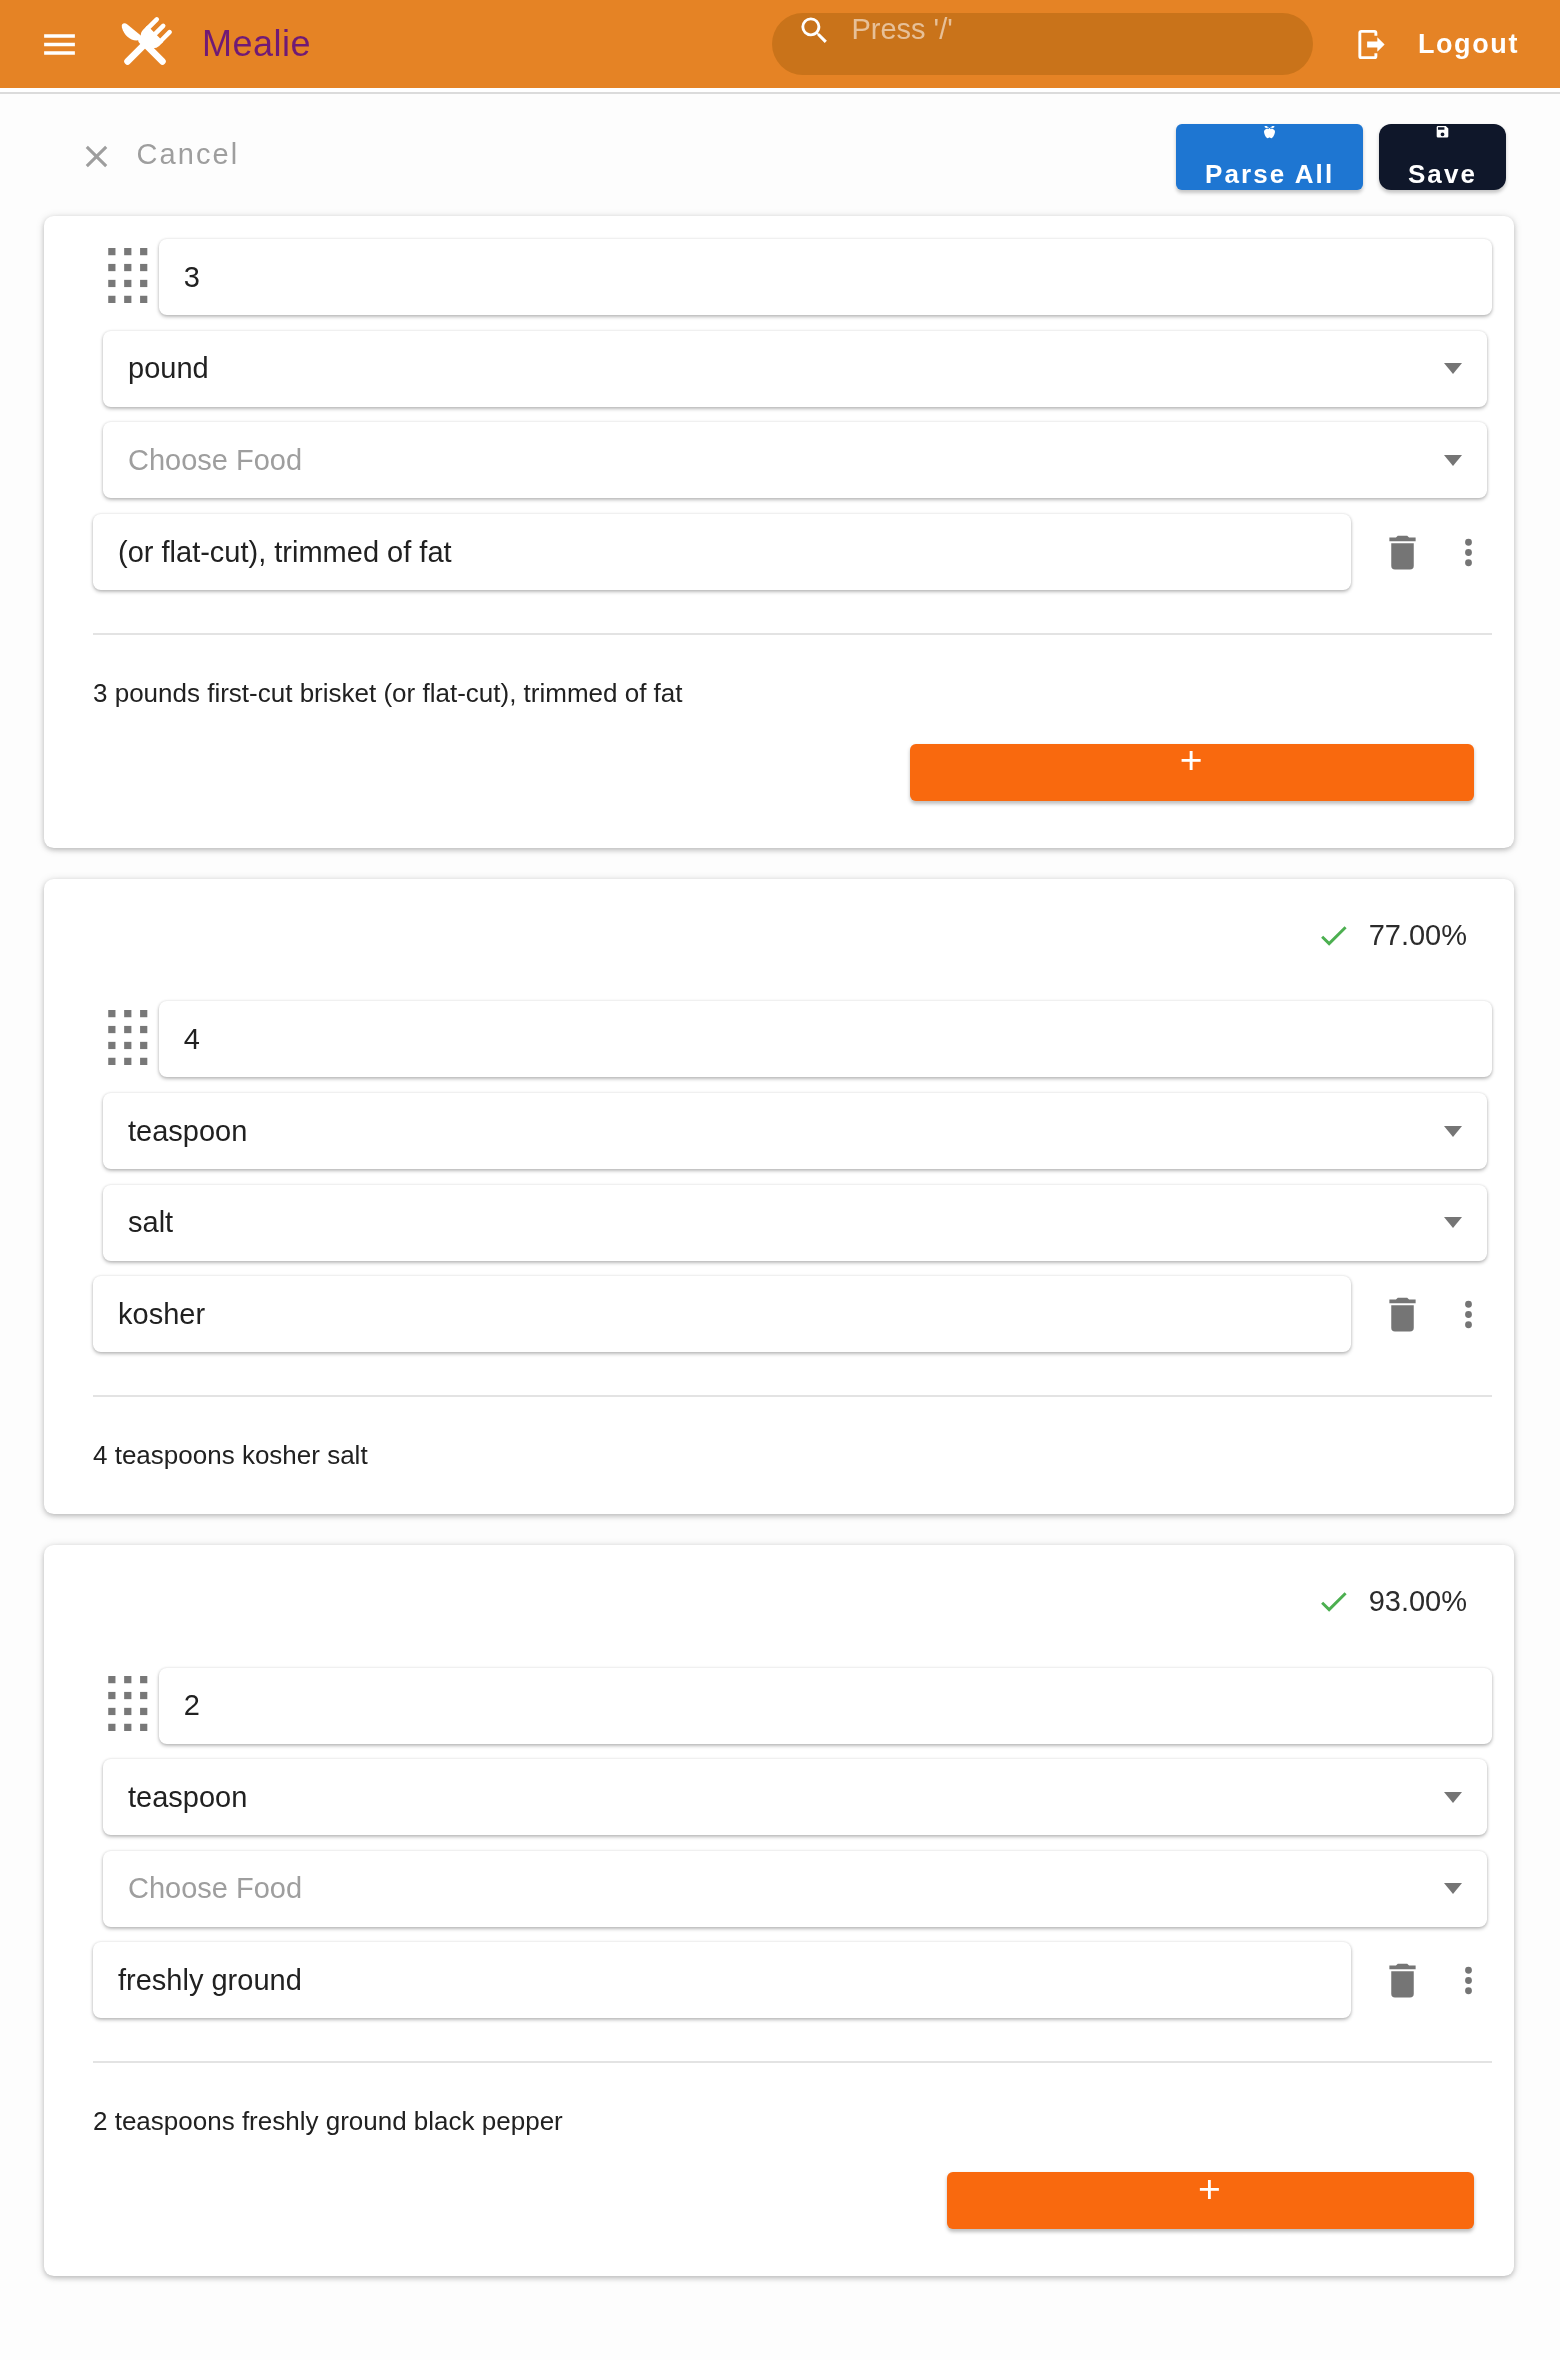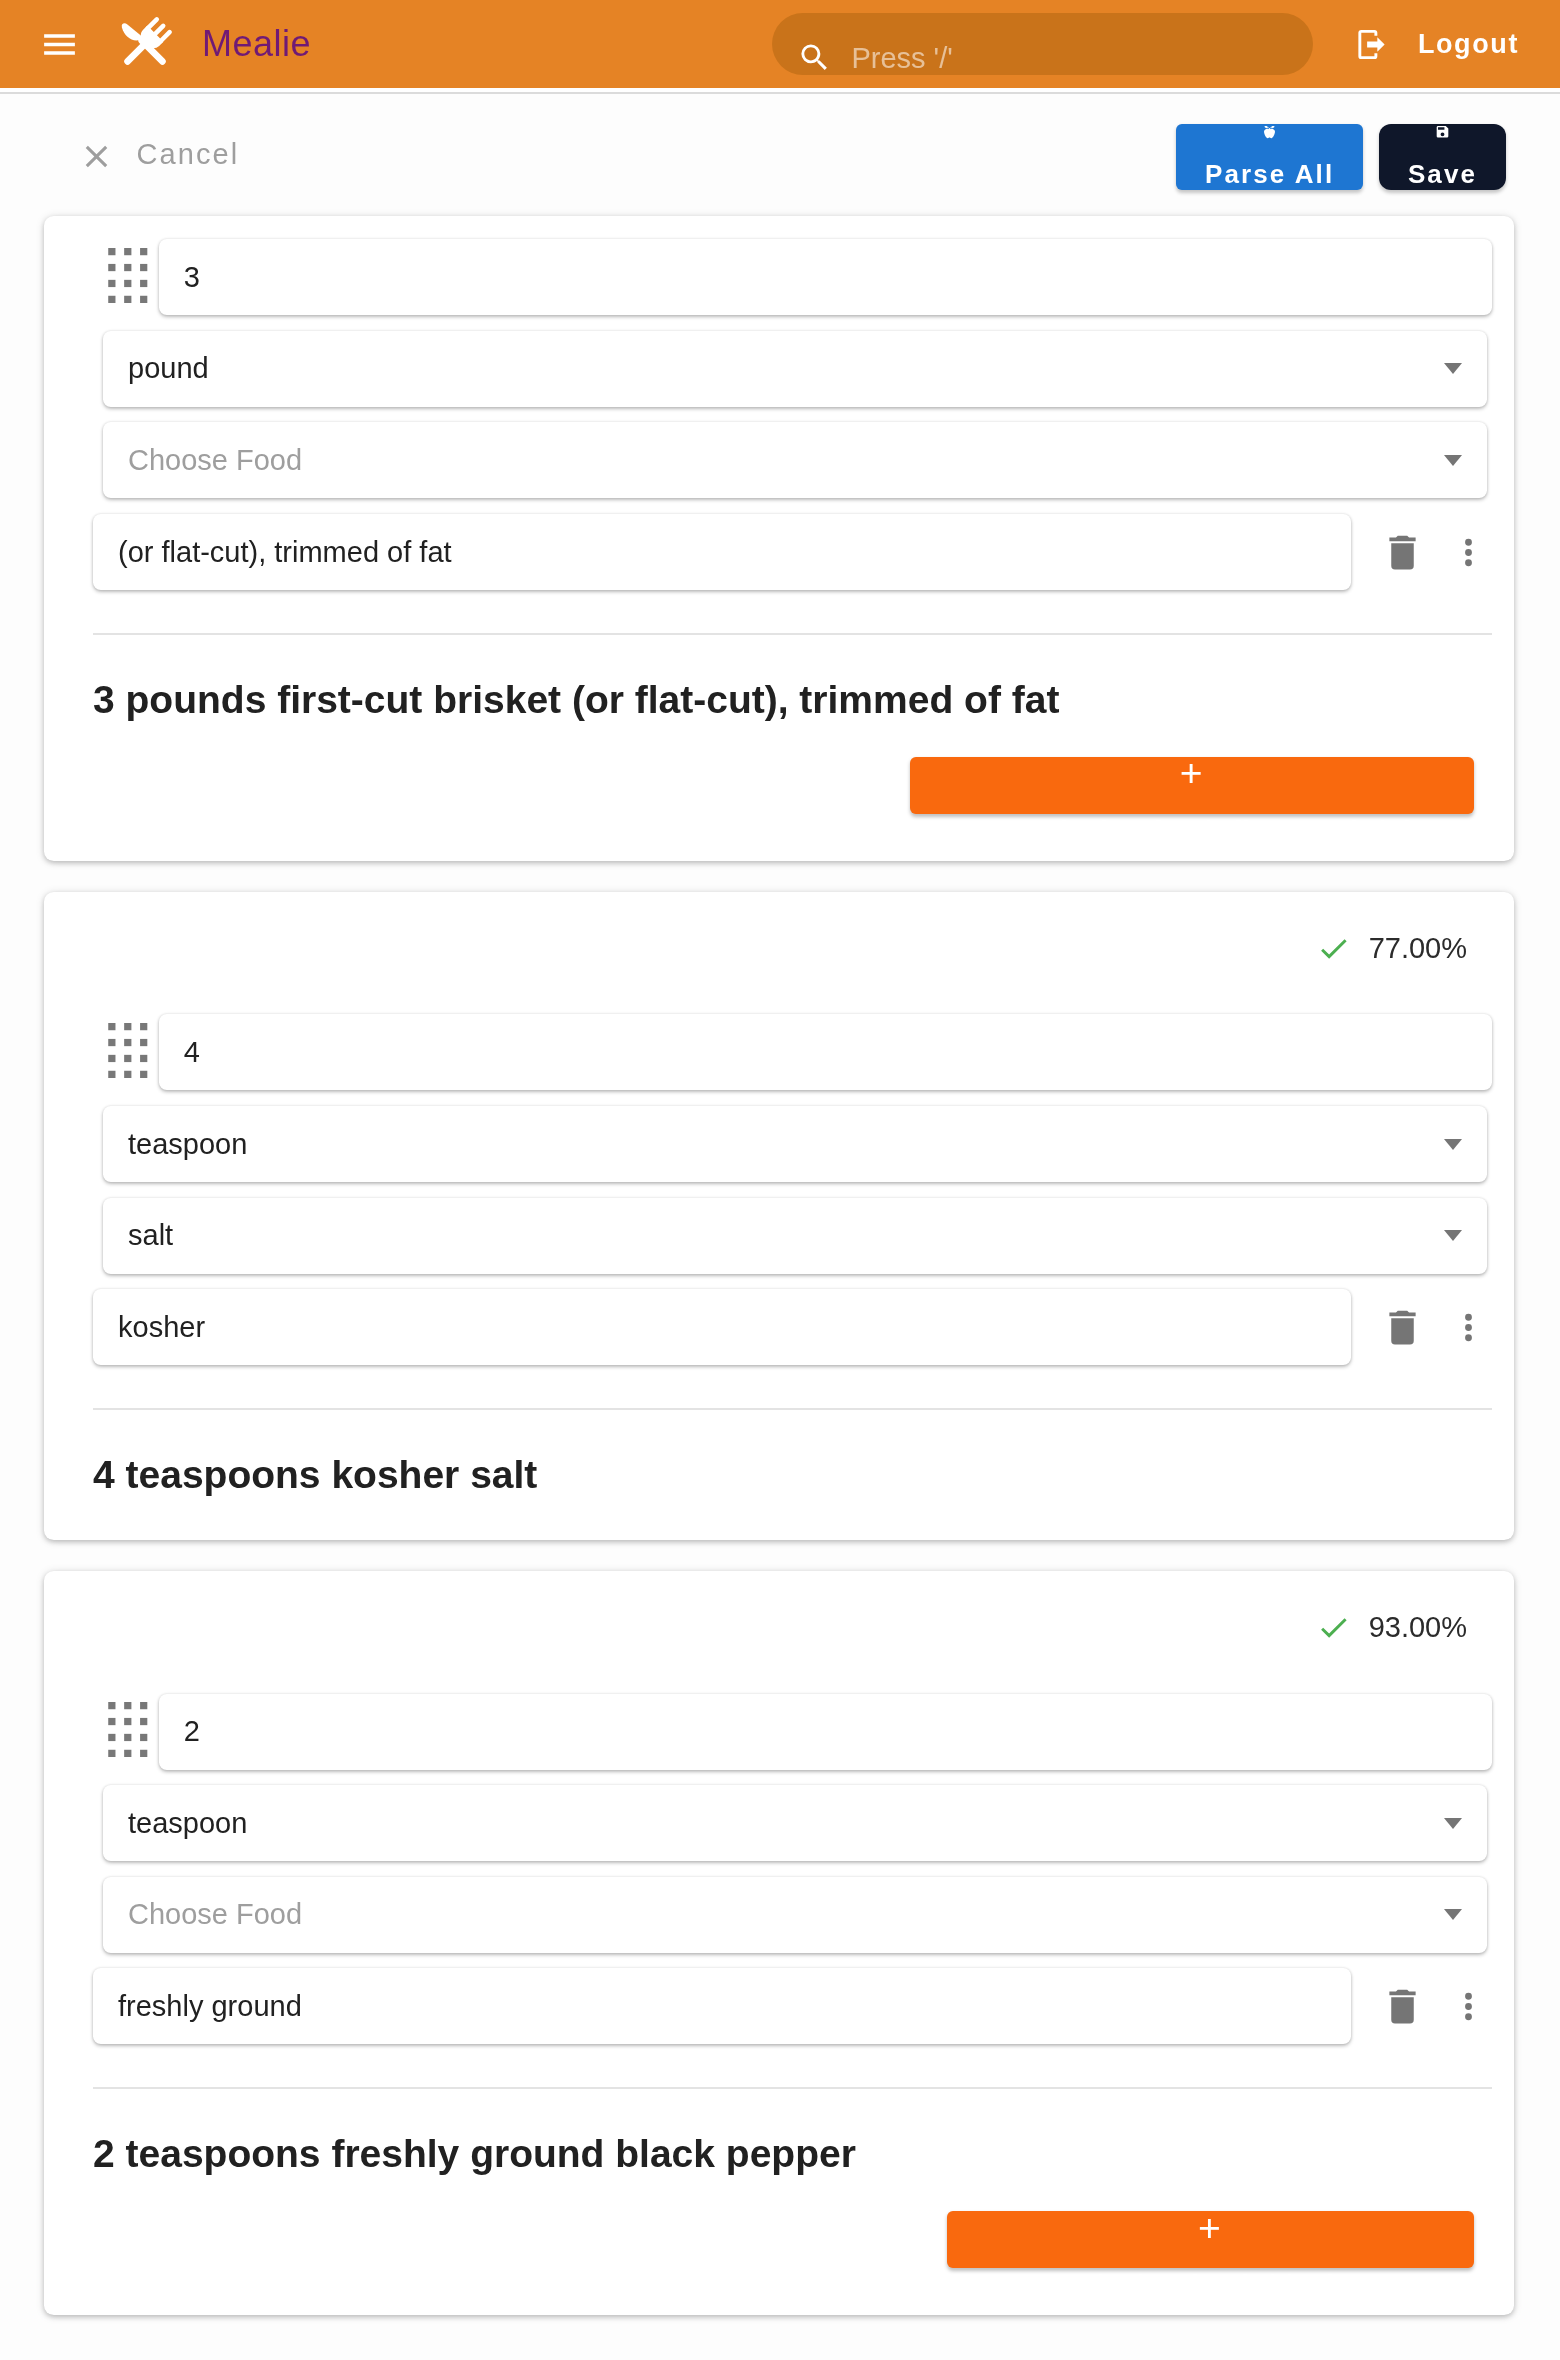--- a/index.html
+++ b/index.html
@@ -6,21 +6,21 @@
   html,body { width:1560px; height:2360px; overflow:hidden; }
   body { font-family:"Liberation Sans", sans-serif; background:#fdfdfd; color:#212121; }
 
   
   .appbar { height:88px; background:#E58325; display:flex; align-items:center; padding:0 41px 0 39px; }
   .icon-btn { background:none; border:none; display:flex; align-items:center; justify-content:center; cursor:pointer; }
   .appbar svg { display:block; }
   .brand-logo { margin-left:33px; }
   .app-title { color:#701a75; font-size:36px; font-weight:400; margin-left:25px; letter-spacing:0.5px; }
   .spacer { flex:1; }
-  .search-pill { width:541px; height:62px; border-radius:31px; background:#C9731A; display:flex; align-items:flex-end; padding:0 25px; margin-right:41px; }
+  .search-pill { width:541px; height:62px; border-radius:31px; background:#C9731A; display:flex; align-items:flex-start; padding:0 25px; margin-right:41px; }
   .search-pill .ph { color:rgba(255,255,255,.55); font-size:29px; margin-left:19.5px; }
   .logout-btn { display:flex; align-items:center; gap:29px; color:#fff; font-size:27px; font-weight:700; letter-spacing:1.6px; background:none; border:none; cursor:pointer; }
   .top-rule { height:5.9px; border-bottom:2px solid #DBDBDB; background:#fff; }
 
   
   .toolbar { display:flex; align-items:center; margin:29px 54px 0 78px; height:68px; }
   .cancel-btn { display:flex; align-items:flex-start; gap:21.5px; background:none; border:none; color:#9E9E9E; font-size:29px; font-weight:500; letter-spacing:2.1px; cursor:pointer; }
   .btn { display:flex; align-items:center; gap:19.5px; height:66px; border:none; border-radius:5.9px; color:#fff; font-size:26px; font-weight:700; letter-spacing:2.1px; padding:0 29px; cursor:pointer; box-shadow:0 2.9px 3.9px rgba(0,0,0,.22); font-family:inherit;flex-direction:column; }
   .btn-blue { background:#1E76D2; margin-right:15.6px; }
   .btn-green { background:#0f172a;border-radius:12px; }
@@ -38,21 +38,21 @@
   .drag-handle { margin-left:64px; cursor:grab; }
   .row-qty .field { flex:1; margin-left:9.8px; }
   .row-select { margin:0 27px 15.6px 59px; cursor:pointer; }
   .row-note { display:flex; align-items:center; margin-left:49px; }
   .row-note .field { width:1258px; }
   .row-note .tool { background:none; border:none; cursor:pointer; display:flex; align-items:center; }
   .trash-btn { margin-left:29px; }
   .kebab-btn { margin-left:23.4px; }
 
   .divider { border-top:2px solid #E3E3E3; margin:43px 22.4px 0 49px; }
-  .summary { font-size:39px; color:#212121; margin:43px 0 0 49px;font-weight:bold; }
+  .summary { font-size:26px; color:#212121; margin:43px 0 0 49px; }
   .missing-row { display:flex; justify-content:flex-end; margin:35px 40px 0 0; padding-bottom:47px; }
   .btn-accent { background:#F9690E; height:57px; font-size:25px; letter-spacing:1.8px; gap:23.4px; padding:0 29px; box-shadow:0 2.9px 3.9px rgba(0,0,0,.25); }
   .plus { font-size:39px; font-weight:300; line-height:1; margin-top:-3.9px; }
   .pad-bottom { padding-bottom:43px; }
 </style>
 </head>
 <body>
 
 <header class="appbar">
   <button class="icon-btn">

